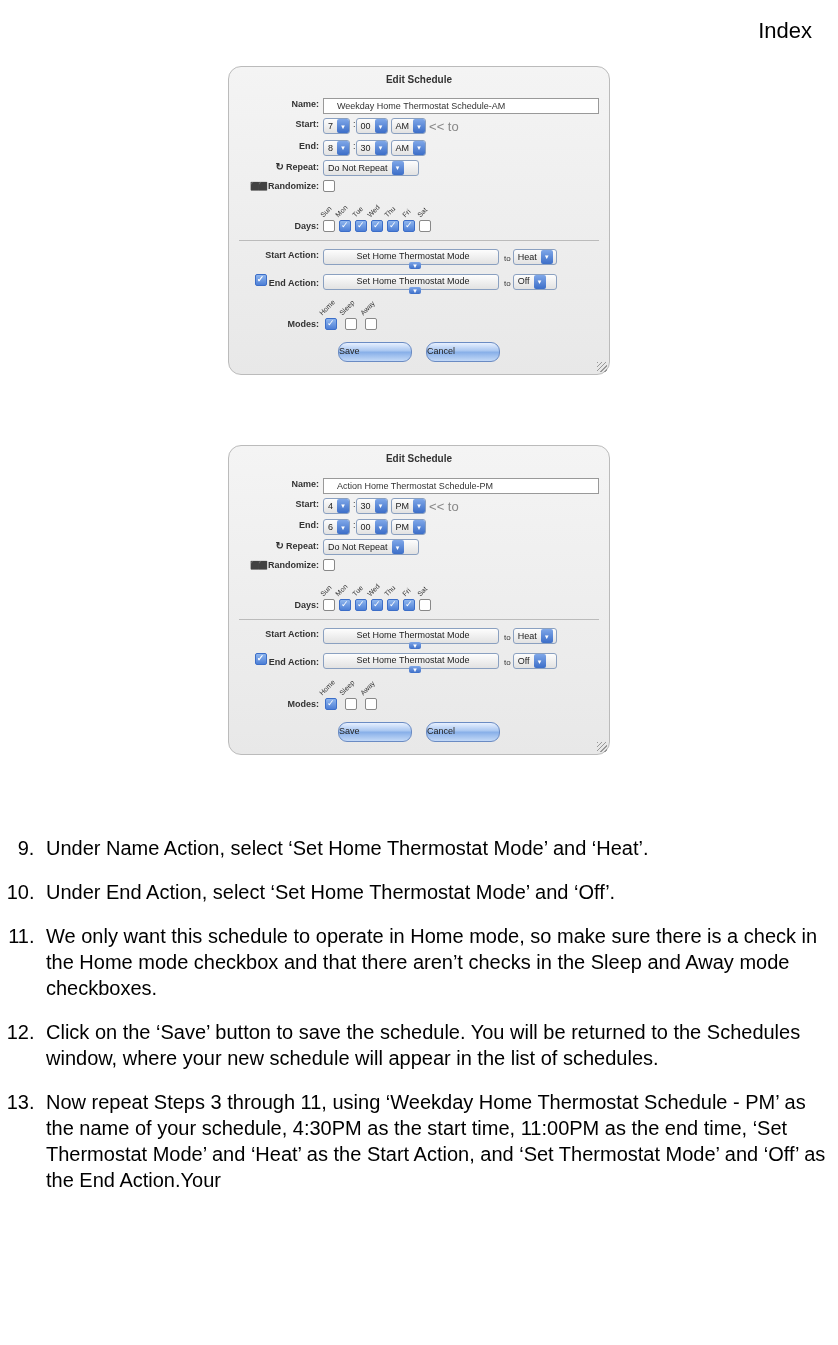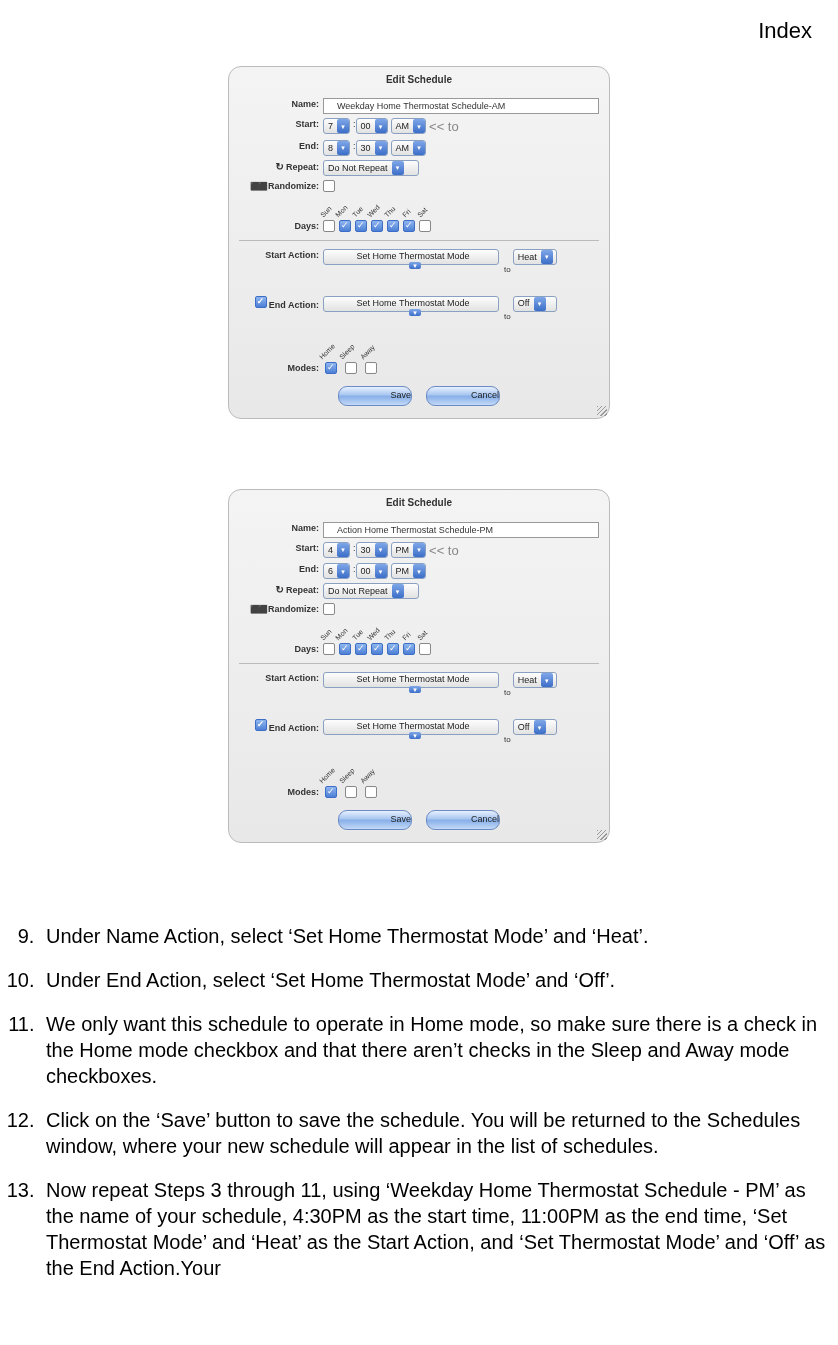--- a/index.html
+++ b/index.html
@@ -139,21 +139,21 @@
   }
   .action-select {
     width: 170px;
     flex-direction: column;
   }
   .value-select {
     width: 38px;
   }
   .to-label {
     font-size: 8px;
-    margin: 16px 2px;
+    margin: 5px 2px;
   }
   .mode-col {
     position: relative;
     display: flex;
     flex-direction: column;
     align-items: center;
     width: 18px;
     margin-top: 10px;
   }
   .mode-label {
@@ -172,21 +172,21 @@
     padding: 10px 0 12px 0;
   }
   .mac-button {
     width: 72px;
     height: 18px;
     border-radius: 9px;
     background: linear-gradient(#e7f0ff, #a7c5f0 45%, #86aee8 50%, #c3d9f7);
     border: 1px solid #6a8bc3;
     font-size: 9px;
     color: #222;
-    text-align: right;
+    text-align: left;
     line-height: 16px;
   }
   .repeat-icon::before {
     content: "↻";
     font-size: 10px;
     color: #333;
     margin-right: 2px;
   }
   .random-icon::before {
     content: "⬛⬛";

